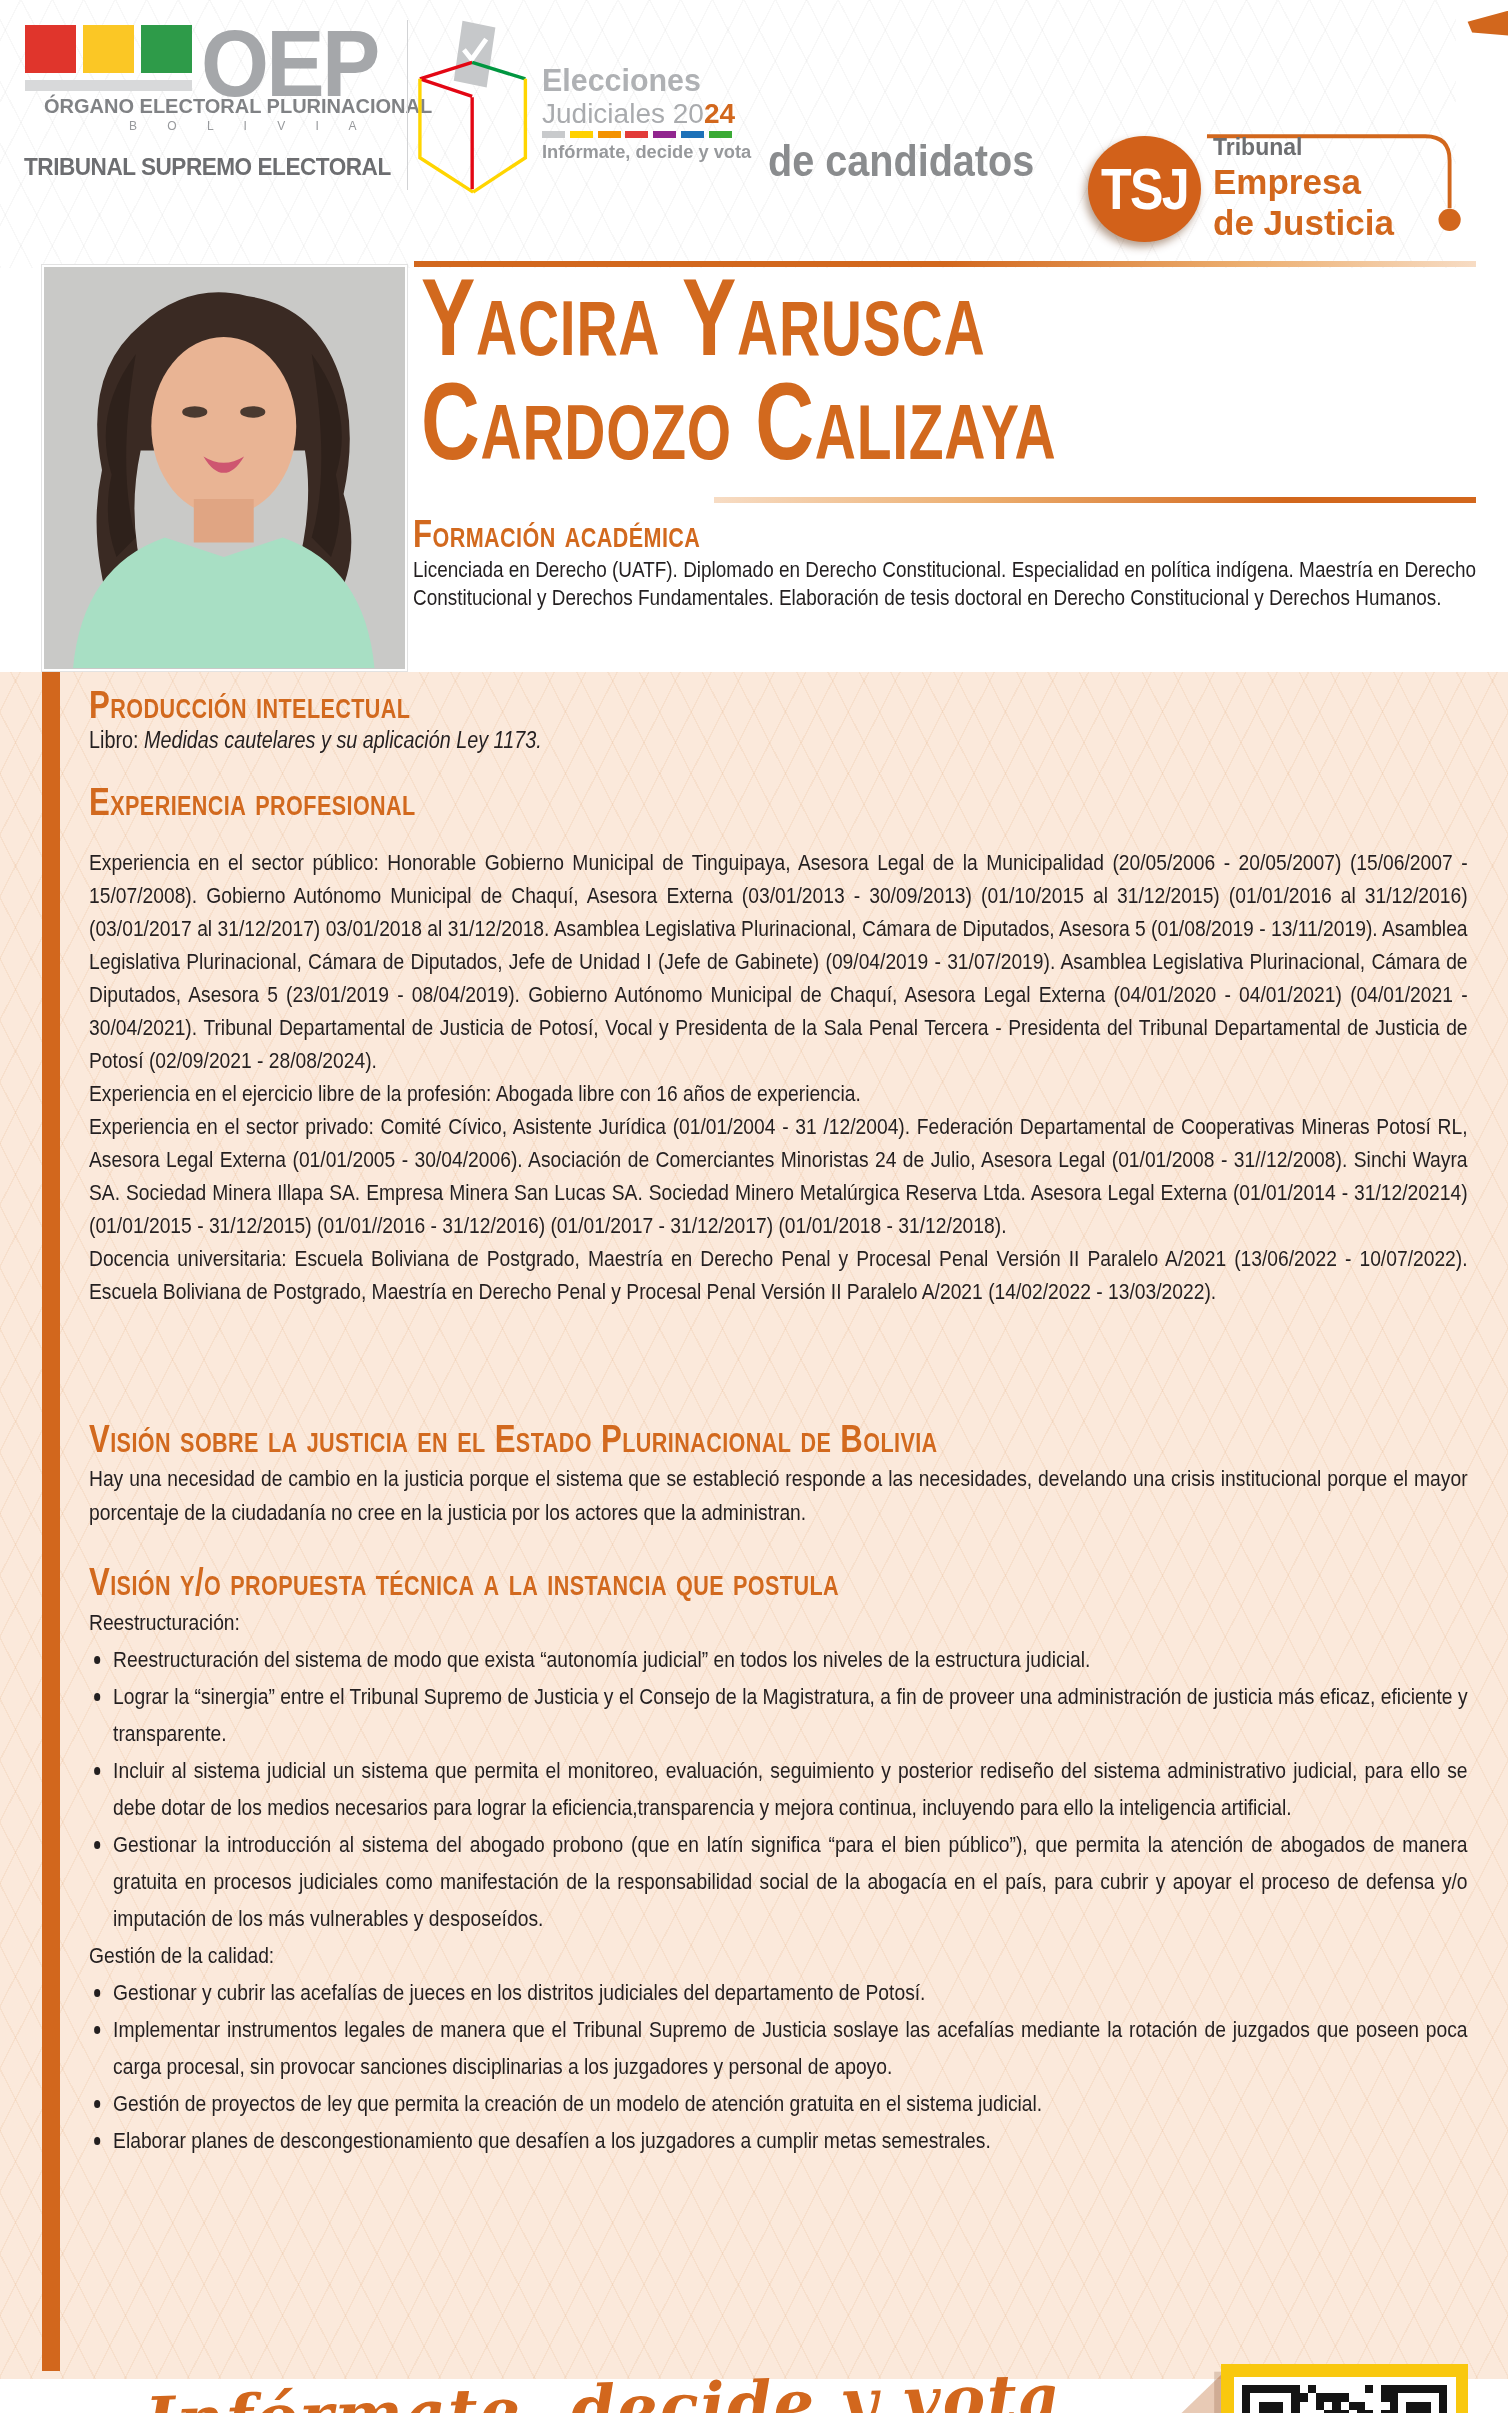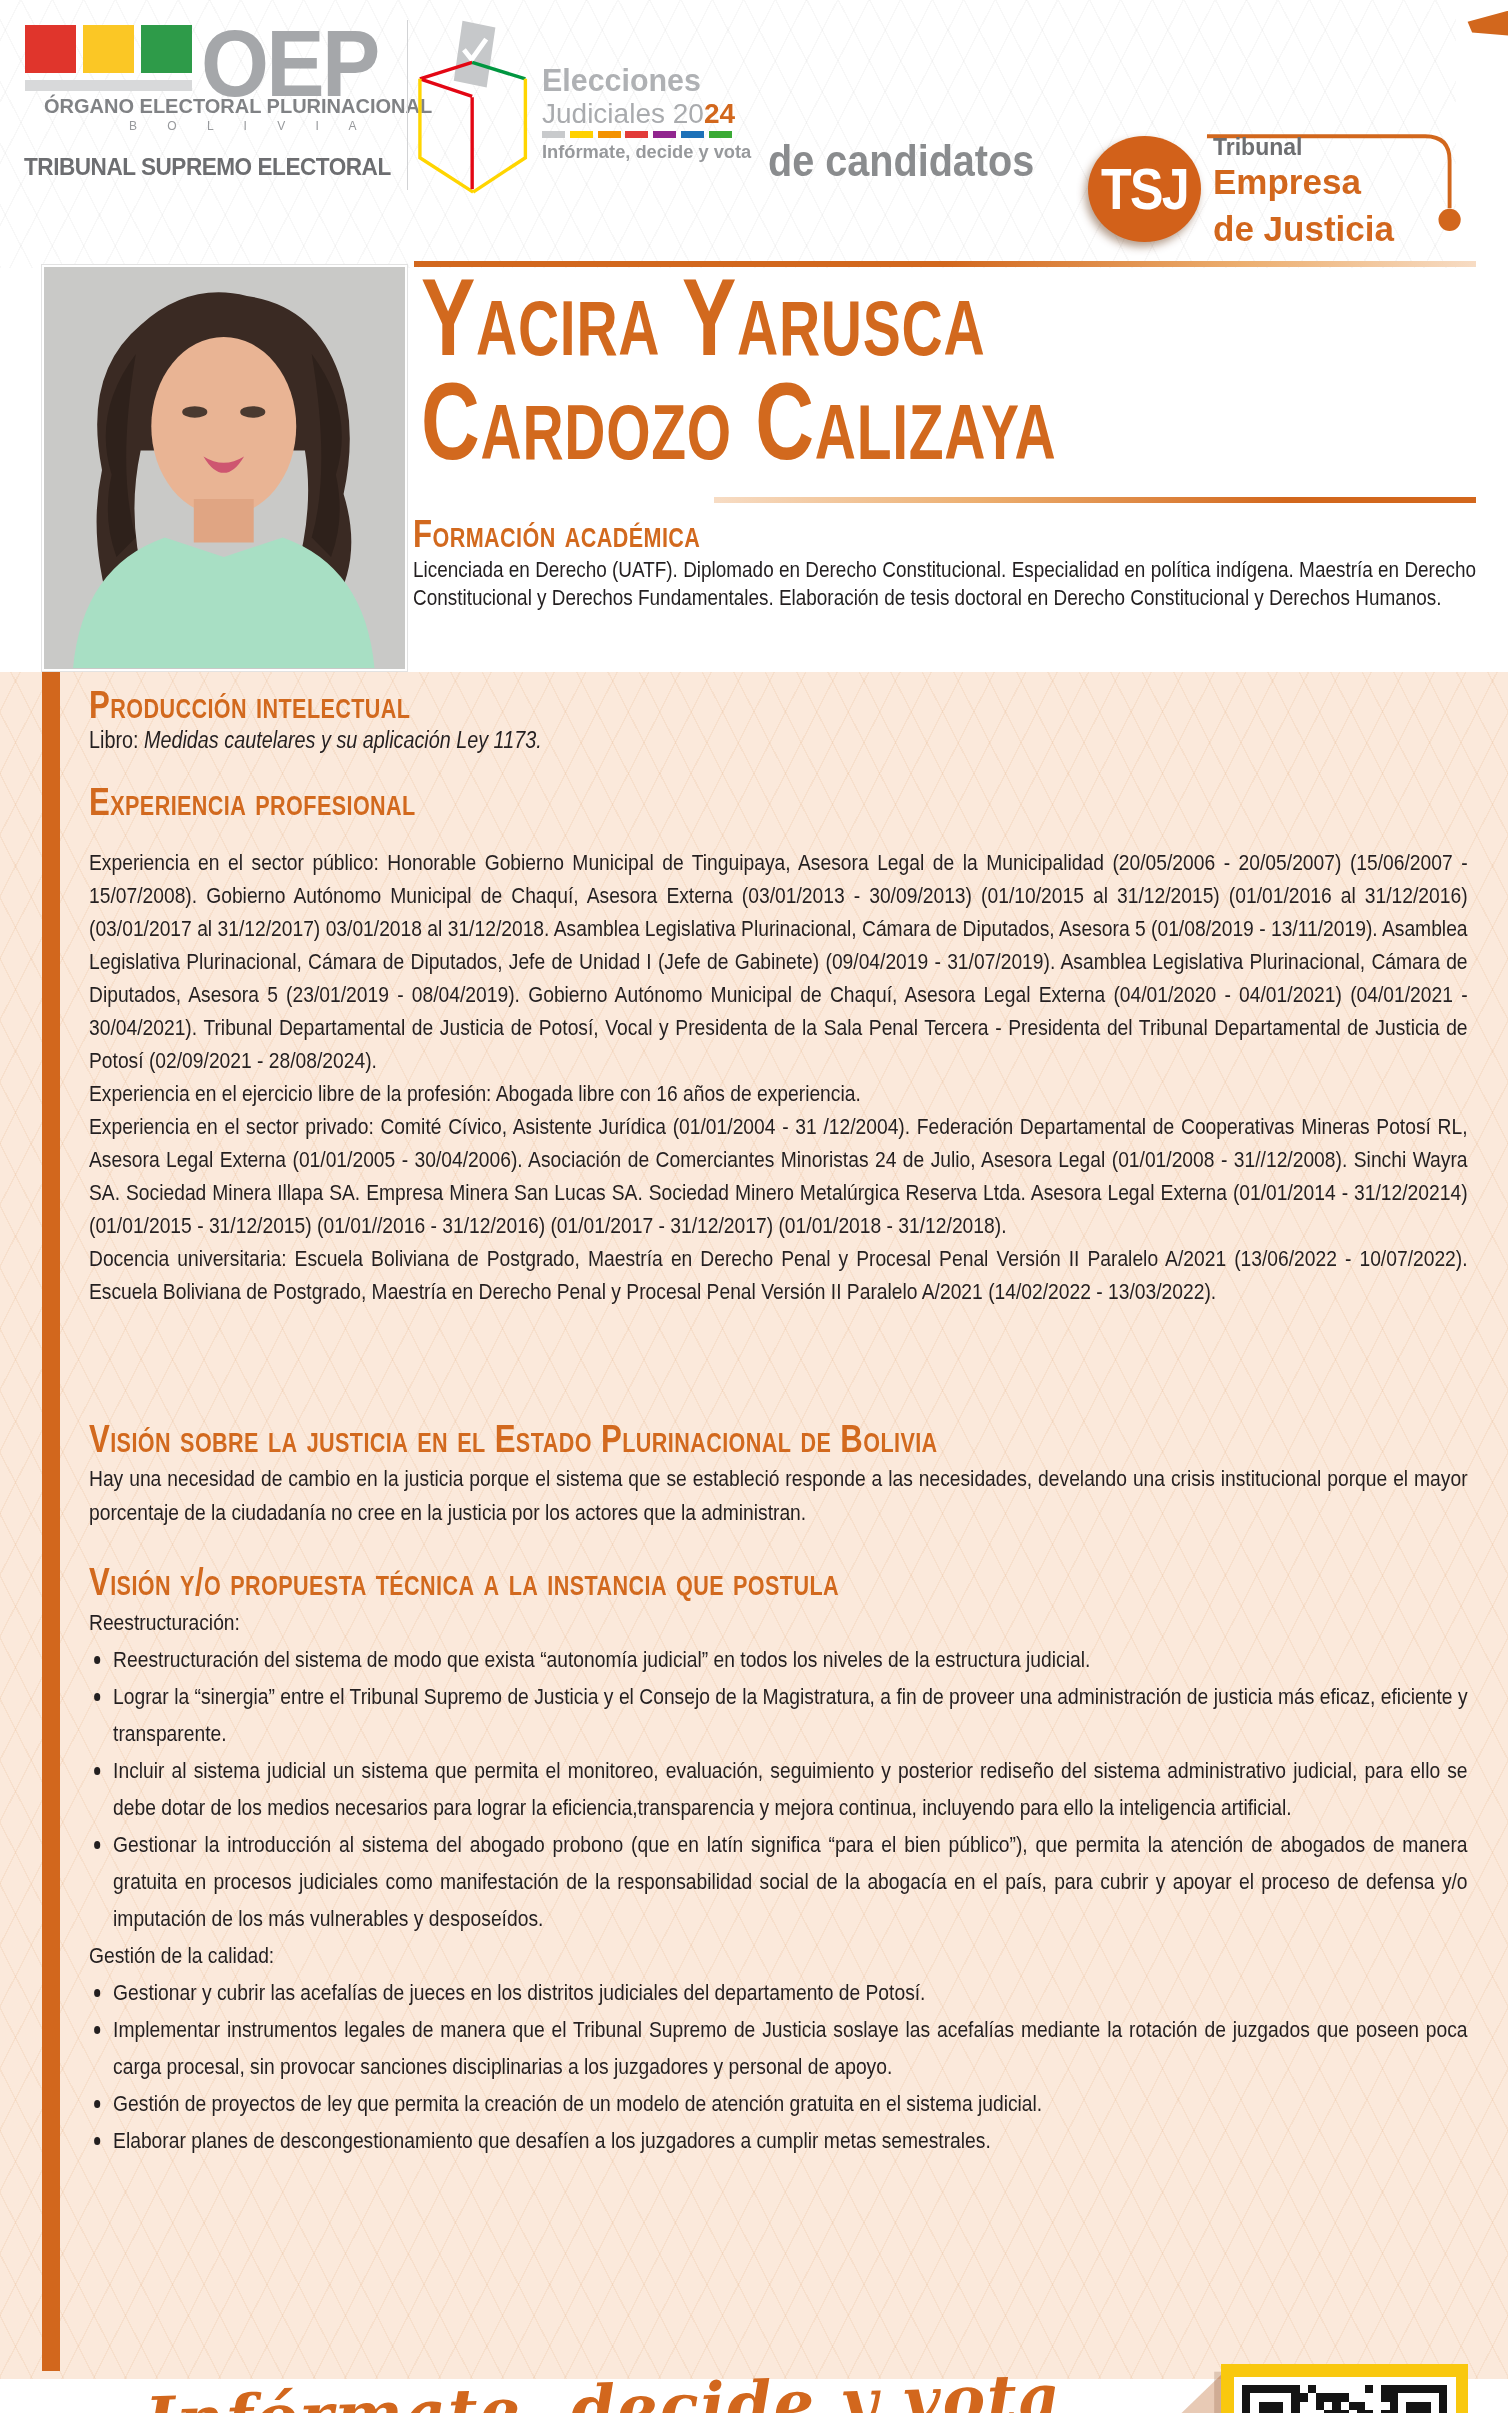--- a/index.html
+++ b/index.html
@@ -45,21 +45,21 @@
   .corner-sliver{position:absolute;left:1464px;top:10.6px;width:45px;height:25px;background:#D2671D;
     clip-path:polygon(8% 45%,100% 0,100% 100%,18% 88%);}
 
   .de-cand{position:absolute;left:768px;top:136px;font-size:44px;font-weight:700;color:#8A8C8E;white-space:nowrap;
     transform:scaleX(.9);transform-origin:0 0;}
   .tsj-circle{position:absolute;left:1088px;top:136px;width:113px;height:106px;border-radius:50%;
     background:#D2611A;box-shadow:-2.9px 4.8px 8.7px rgba(90,40,0,.45);display:flex;align-items:center;justify-content:center;}
   .tsj-abbr{font-size:57px;font-weight:700;color:#ffffff;transform:scaleX(.88);letter-spacing:-1.9px;}
   .tsj-l1{position:absolute;left:1213px;top:134px;font-size:23px;font-weight:700;color:#6D6E71;}
   .tsj-l2{position:absolute;left:1213px;top:162px;font-size:35px;font-weight:700;color:#D2671D;}
-  .tsj-l3{position:absolute;left:1213px;top:203px;font-size:35px;font-weight:700;color:#D2671D;white-space:nowrap;margin-top:6px;}
+  .tsj-l3{position:absolute;left:1213px;top:203px;font-size:35px;font-weight:700;color:#D2671D;white-space:nowrap;}
 
   .pendulum{position:absolute;left:1206px;top:125px;}
 
   
   .photo-frame{position:absolute;left:42px;top:265px;width:365px;height:406px;background:#C9C9C7;
     border:2.9px solid #ffffff;outline:0.5px solid #E2E2E2;box-sizing:border-box;overflow:hidden;}
   .rule-top{position:absolute;left:414px;top:261px;width:1062px;height:6.3px;
     background:linear-gradient(90deg,#D2671D 0%,#D2671D 50%,#ECAE6F 78%,#F7DCC4 100%);}
   .rule-bottom{position:absolute;left:714px;top:497px;width:762px;height:6.3px;
     background:linear-gradient(90deg,#F7DCC4 0%,#ECAE6F 35%,#D2671D 75%);}

